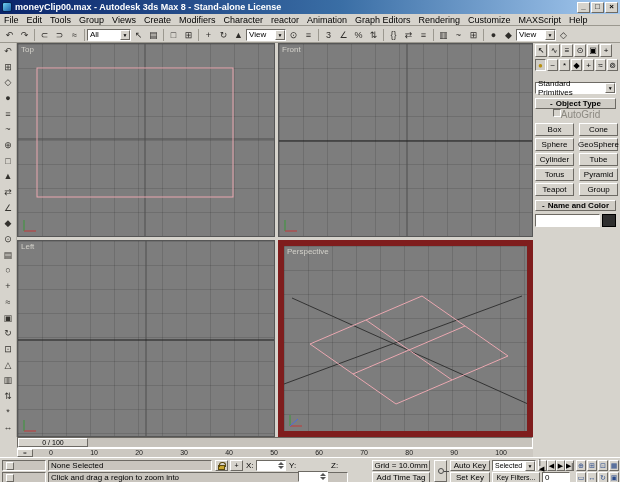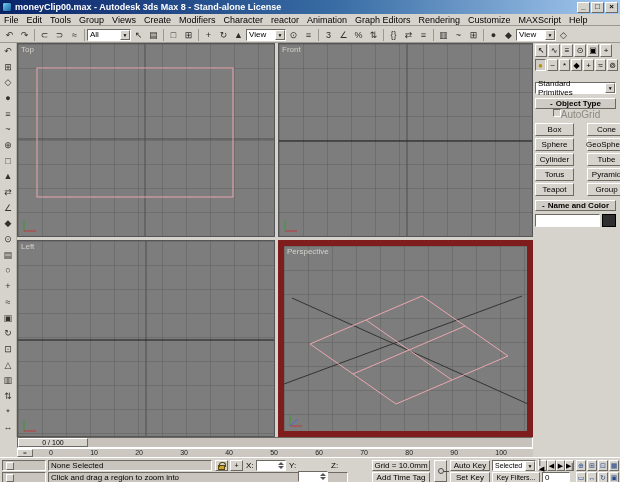--- a/index.html
+++ b/index.html
@@ -49,21 +49,21 @@
   .cmd-panel{position:absolute;left:533px;top:43px;width:87px;height:414px;background:#d6d3cc;padding:1px 2px}
   .cp-row{display:flex;gap:1px}
   .cp-tab{width:12px;height:13px;display:flex;align-items:center;justify-content:center;font-size:8px}
   .cp-cat{width:11px;height:12px;display:flex;align-items:center;justify-content:center;font-size:8px}
   .cp-cat.active{border-color:#6d6a64 #fff #fff #6d6a64;background:#cfccc5;color:#b89010}
   .cp-dd{margin-top:11px;width:81px}
   .rollout{position:relative;margin-top:4px;width:81px;height:11px;background:#cfccc5;border:1px solid;border-color:#fff #6d6a64 #6d6a64 #fff;
            display:flex;align-items:center;justify-content:center;gap:3px;font-size:8px;font-weight:bold}
   .autogrid{display:flex;align-items:flex-start;justify-content:center;gap:0;height:14px;color:#8b8880;font-size:10px}
   .checkbox{width:8px;height:8px}
-  .prim-grid{display:grid;grid-template-columns:39px 39px;gap:2px 13px}
+  .prim-grid{display:grid;grid-template-columns:39px 39px;gap:2px 5px}
   .prim-btn{height:13px;display:flex;align-items:center;justify-content:center;font-size:8px}
   .name-row{display:flex;gap:2px;margin-top:3px;width:81px}
   .name-field{flex:1;height:13px;background:#fff;border:1px solid;border-color:#6d6a64 #fff #fff #6d6a64}
   .color-swatch{width:14px;height:13px;background:#2f2f2f;border:1px solid #000}
 
   
   .time-slider{position:absolute;left:17px;top:437px;width:516px;height:11px;background:#c7c3bc;border:1px solid;border-color:#6d6a64 #fff #fff #6d6a64;display:flex;align-items:stretch}
   .ts-handle{width:70px;font-size:7px;display:flex;align-items:center;justify-content:center}
   .track-bar{position:absolute;left:17px;top:448px;width:516px;height:9px;background:#ccc8c1;border-top:1px solid #fff;display:flex;align-items:center}
   .tb-mini{width:16px;height:8px;font-size:6px;display:flex;align-items:center;justify-content:center;flex:none}

